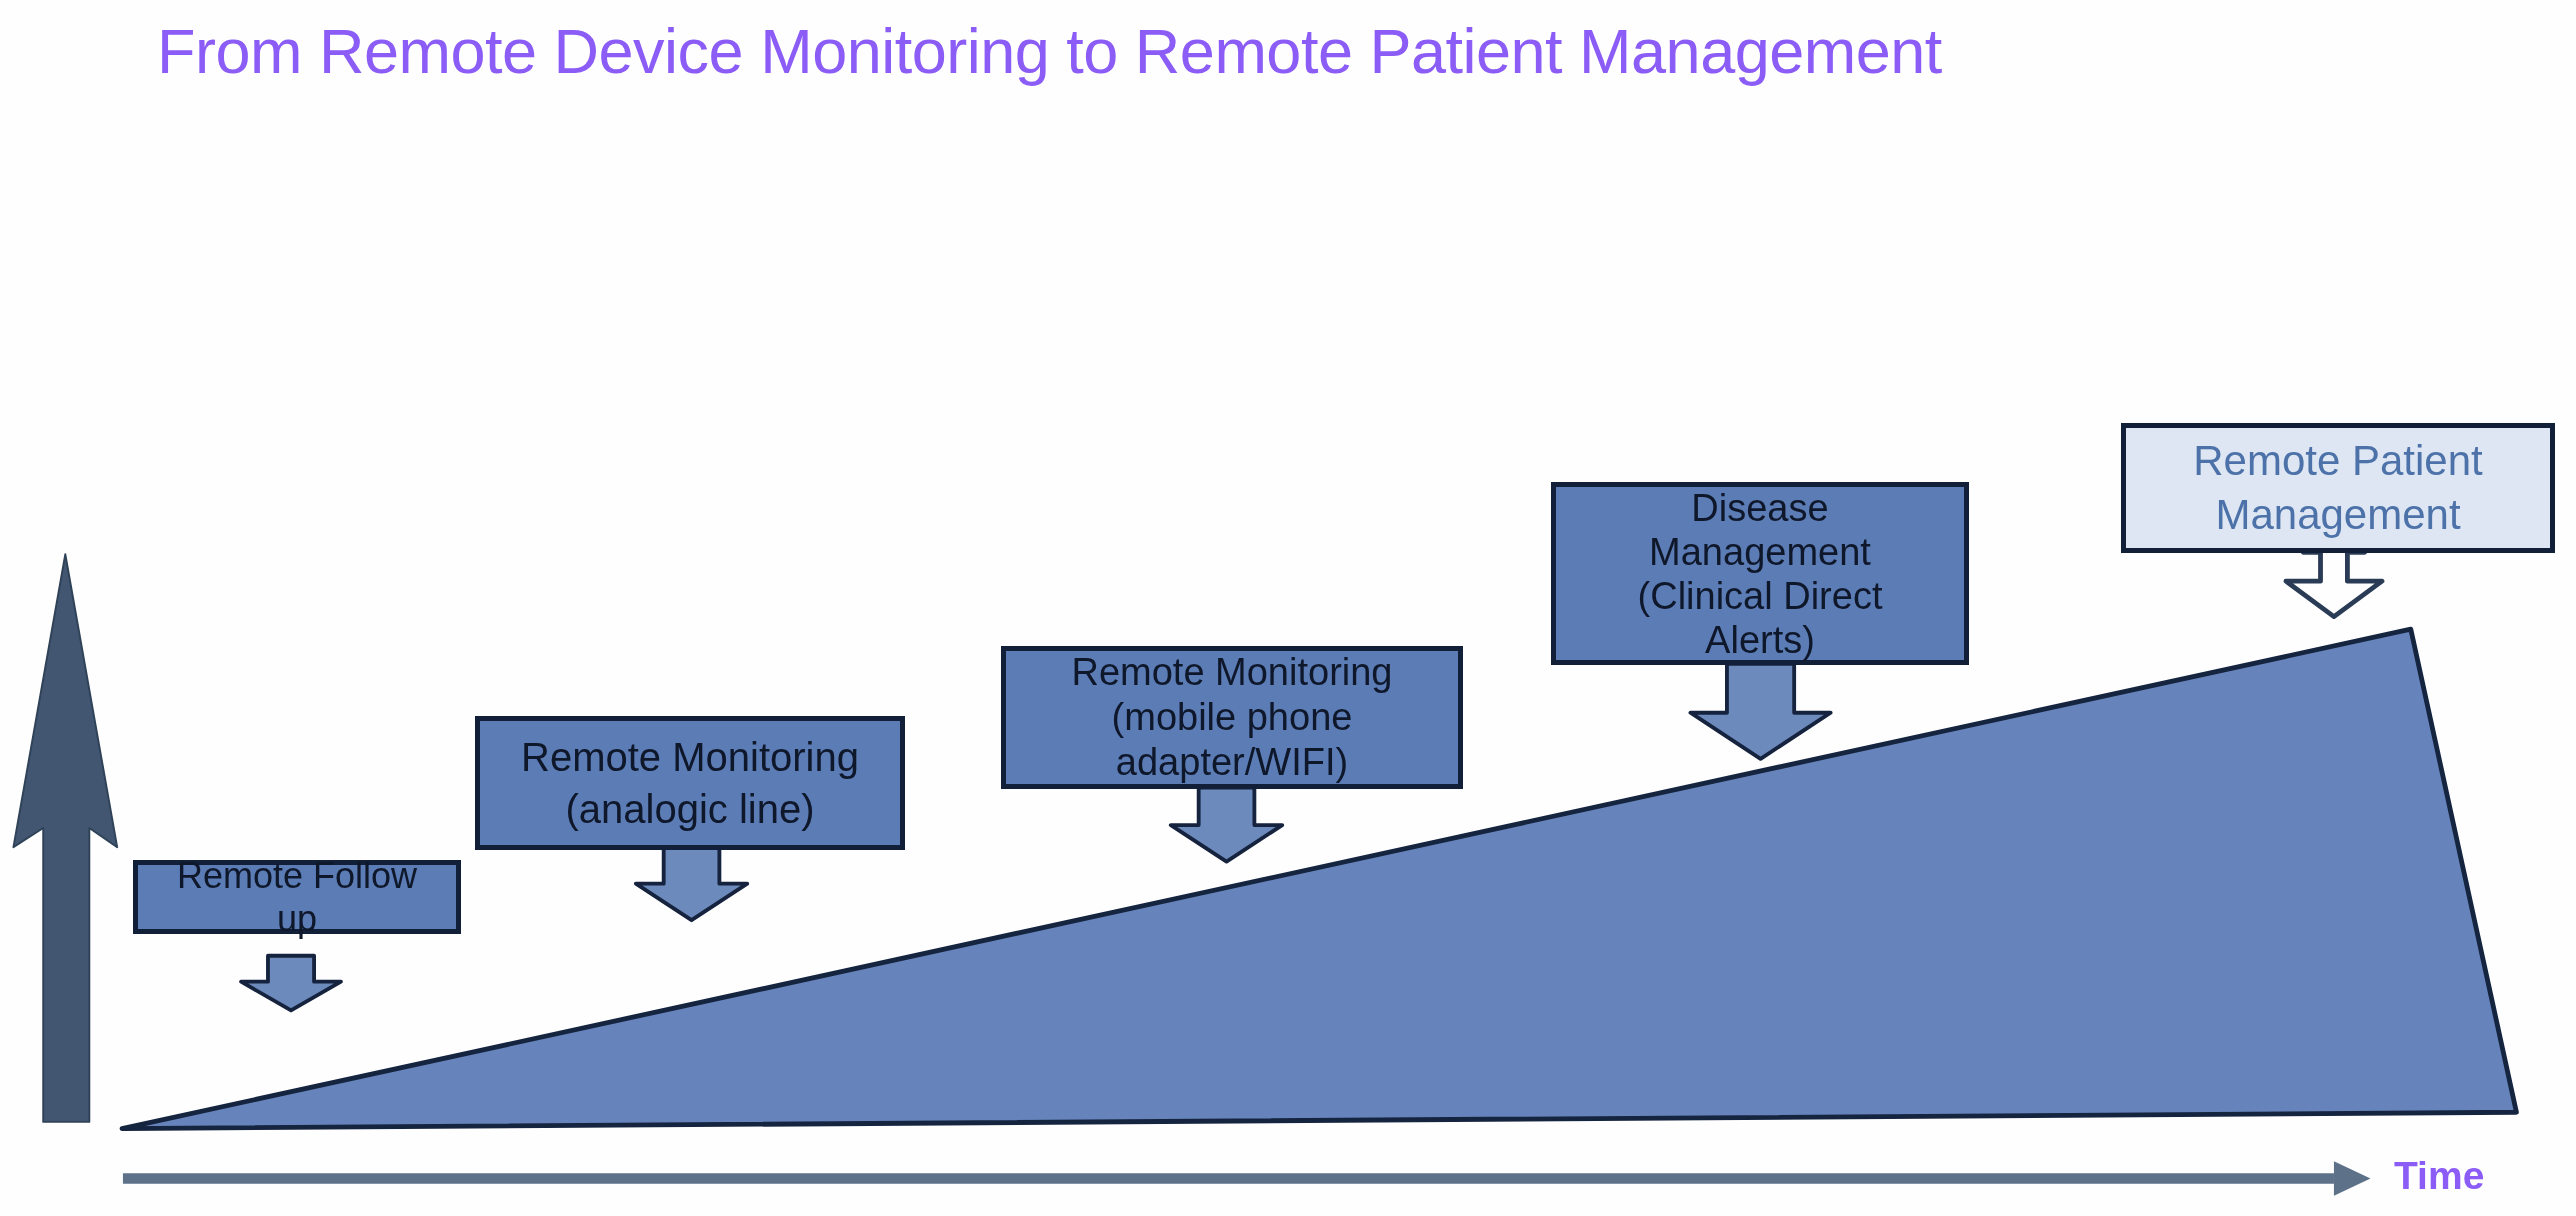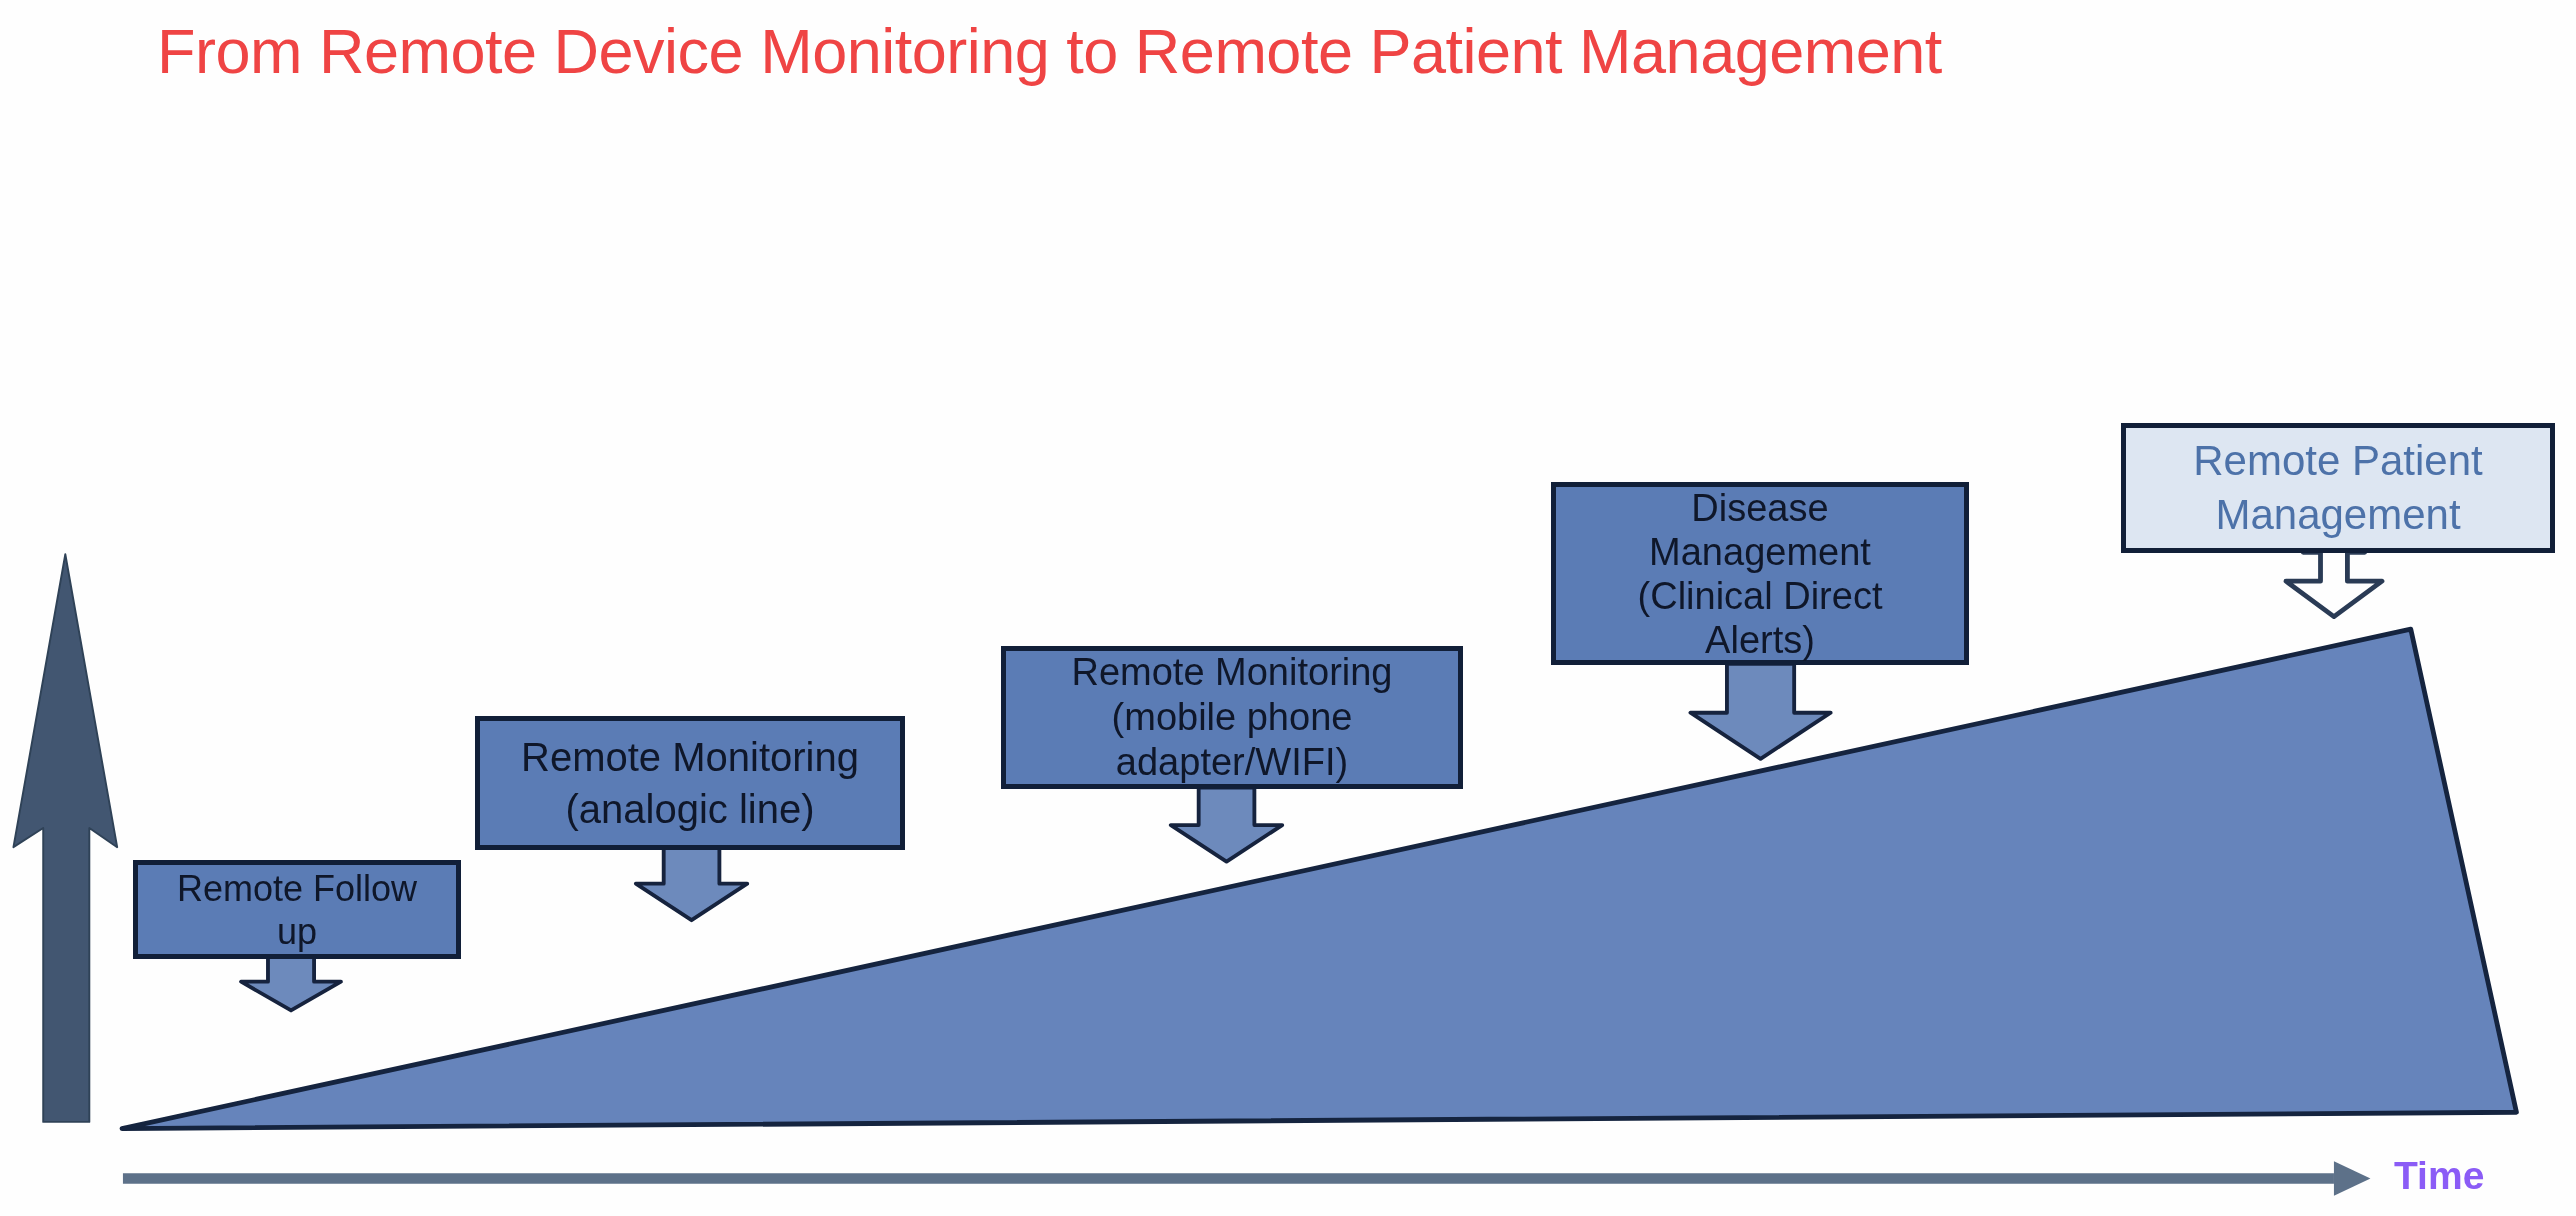--- a/index.html
+++ b/index.html
@@ -7,29 +7,29 @@
     position:relative;
     width:2576px;height:1217px;
     background:#fefefe;
     font-family:"Liberation Sans", sans-serif;
     overflow:hidden;
   }
   #shapes{position:absolute;left:0;top:0;width:2576px;height:1217px;}
   .title{
     position:absolute;left:157px;top:15.4px;
     font-size:63px;line-height:1.15;letter-spacing:-0.5px;
-    color:#ef4444;font-weight:400;white-space:nowrap;
+    color:#8b5cf6;font-weight:400;white-space:nowrap;
   }
   .box{
     position:absolute;box-sizing:border-box;
     background:#5b7cb5;border:5.8px solid #111f38;
     color:#0f172a;text-align:center;white-space:pre-line;
     display:flex;align-items:center;justify-content:center;
   }
-  .box1{left:133px;top:860px;width:328px;height:99px;font-size:36px;line-height:43px;}
+  .box1{left:133px;top:860px;width:328px;height:74px;font-size:36px;line-height:43px;}
   .box2{left:475px;top:716px;width:430px;height:134px;font-size:40px;line-height:52px;}
   .box3{left:1001px;top:646px;width:462px;height:143px;font-size:38px;line-height:45px;}
   .box4{left:1551px;top:482px;width:418px;height:183px;font-size:38px;line-height:44px;}
   .box5{left:2121px;top:423px;width:434px;height:130px;font-size:42px;line-height:54px;
         background:#dde6f2;color:#4d72a9;}
   .triangle-label{
     position:absolute;left:2175px;top:780px;transform:translateX(-50%);
     color:#ffffff;font-size:44px;line-height:60px;text-align:center;
     white-space:pre-line;font-weight:400;
   }

